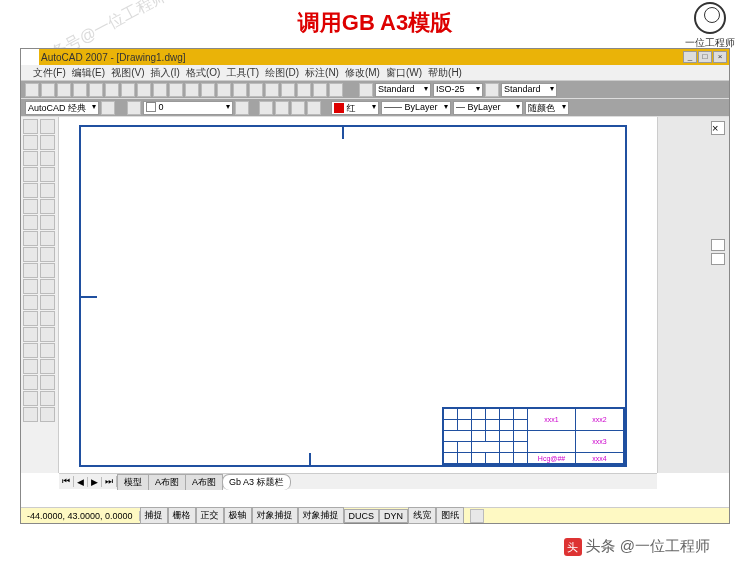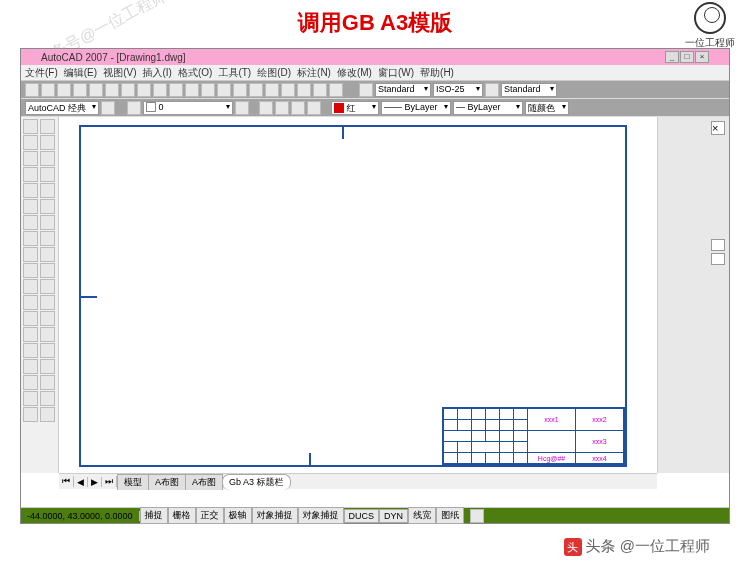--- a/index.html
+++ b/index.html
@@ -8,25 +8,25 @@
 .page-title { position: absolute; top: 8px; left: 0; right: 0; text-align: center; color: #d00; font-size: 22px; font-weight: bold; }
 
 .logo-stamp { position: absolute; top: 2px; right: 10px; width: 60px; height: 50px; text-align: center; }
 .logo-circle { width: 32px; height: 32px; border: 2px solid #333; border-radius: 50%; margin: 0 auto; position: relative; }
 .logo-circle::before { content: ""; position: absolute; top: 3px; left: 8px; width: 14px; height: 14px; border: 1px solid #333; border-radius: 50%; }
 .logo-text { font-size: 10px; color: #333; margin-top: 2px; }
 
 .watermark-tl { position: absolute; top: 18px; left: 30px; color: #ccc; font-size: 16px; transform: rotate(-28deg); opacity: 0.7; }
 
 .cad-window { position: absolute; top: 48px; left: 20px; right: 20px; bottom: 38px; background: #fff; border: 1px solid #888; }
-.titlebar { height: 16px; background: #f9a8d4; font-size: 10px; padding: 1px 20px; color: #333; display: flex; align-items: center; }
+.titlebar { height: 16px; background: #eab308; font-size: 10px; padding: 1px 2px; color: #333; display: flex; align-items: center; margin-left: 18px; }
 .win-controls { margin-left: auto; display: flex; gap: 1px; }
 .win-btn { width: 14px; height: 12px; background: #ddd; border: 1px solid #999; font-size: 8px; text-align: center; line-height: 10px; }
 
-.menubar { height: 16px; background: #f0f0f0; border-bottom: 1px solid #ccc; display: flex; gap: 6px; padding: 1px 4px; font-size: 10px; align-items: center; }
+.menubar { height: 16px; background: #f0f0f0; border-bottom: 1px solid #ccc; display: flex; gap: 6px; padding: 1px 12px; font-size: 10px; align-items: center; }
 .menubar span { color: #333; cursor: default; }
 
 .toolbar-row { height: 18px; background: #a3a3a3; border-bottom: 1px solid #ddd; display: flex; align-items: center; gap: 2px; padding: 0 4px; }
 .tbicon { width: 14px; height: 14px; background: #e8e8e8; border: 1px solid #bbb; }
 .dropdown { height: 14px; font-size: 9px; border: 1px solid #999; background: #fff; padding: 0 12px 0 2px; position: relative; min-width: 50px; }
 .dropdown::after { content: "▾"; position: absolute; right: 2px; top: 0; font-size: 8px; }
 .swatch { width: 10px; height: 10px; display: inline-block; vertical-align: middle; }
 
 .main-area { position: absolute; top: 68px; left: 0; right: 0; bottom: 50px; display: flex; }
 .left-tools { width: 38px; background: #f0f0f0; border-right: 1px solid #ccc; display: grid; grid-template-columns: 1fr 1fr; gap: 1px; padding: 2px; align-content: start; }
@@ -58,21 +58,21 @@
 .right-pane .stub2 { position: absolute; right: 4px; top: 122px; width: 14px; height: 12px; background: #fff; border: 1px solid #999; }
 .right-pane .stub3 { position: absolute; right: 4px; top: 136px; width: 14px; height: 12px; background: #fff; border: 1px solid #999; }
 
 .tabs-strip { position: absolute; bottom: 34px; left: 38px; right: 72px; height: 16px; background: #f0f0f0; border-top: 1px solid #ccc; display: flex; align-items: center; font-size: 9px; gap: 0; }
 .tab-nav { padding: 0 3px; border-right: 1px solid #bbb; }
 .tab { padding: 1px 6px; background: #e0e0e0; border: 1px solid #aaa; border-bottom: none; margin-right: -1px; }
 .tab.active { background: #fff; border-radius: 7px; }
 
 .cmdline { position: absolute; bottom: 16px; left: 0; right: 0; height: 18px; border-top: 1px solid #ccc; background: #fff; font-size: 10px; padding: 2px 4px; }
 
-.statusbar { position: absolute; bottom: 0; left: 0; right: 0; height: 16px; background: #4d7c0f; border-top: 1px solid #ccc; display: flex; align-items: center; font-size: 9px; gap: 0; }
+.statusbar { position: absolute; bottom: 0; left: 0; right: 0; height: 16px; background: #fef9c3; border-top: 1px solid #ccc; display: flex; align-items: center; font-size: 9px; gap: 0; }
 .statusbar span.coord { padding: 0 6px; border-right: 1px solid #bbb; }
 .status-btn { padding: 1px 4px; border: 1px solid #aaa; background: #e8e8e8; }
 
 .footer-watermark { position: absolute; bottom: 6px; right: 40px; font-size: 15px; color: #666; }
 .footer-watermark .ticon { display: inline-block; width: 18px; height: 18px; border-radius: 3px; background: #d33; color: #fff; text-align: center; font-size: 11px; line-height: 18px; vertical-align: middle; margin-right: 4px; }
 </style>
 </head>
 <body>
 
 <div class="page-title">调用GB A3模版</div>

